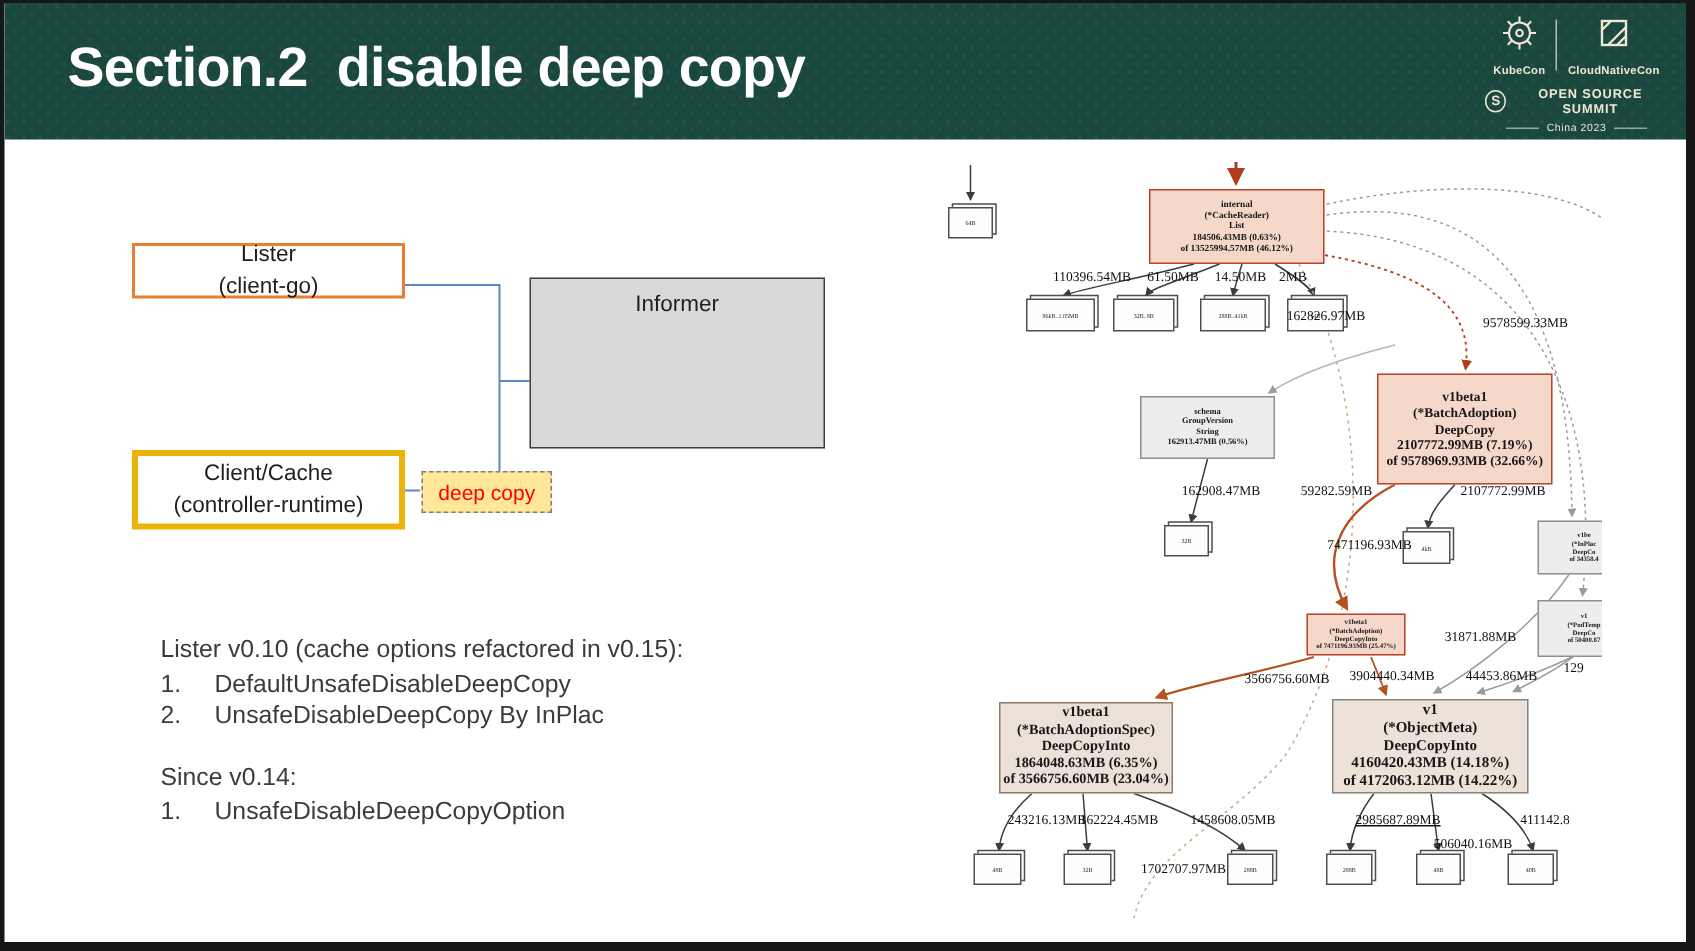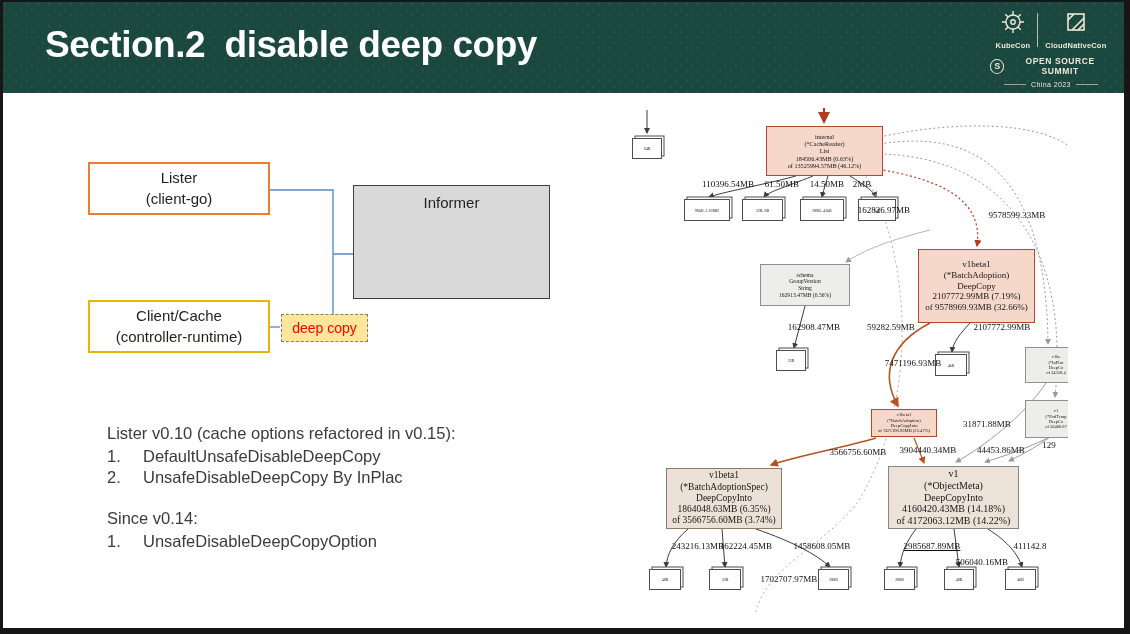--- a/index.html
+++ b/index.html
@@ -23,42 +23,42 @@
     font-size:9px;font-weight:bold;line-height:13px;}
   .summit-text{font-size:8.5px;font-weight:bold;letter-spacing:.6px;}
   .event-row{display:flex;justify-content:center;align-items:center;gap:5px;margin-top:5px;}
   .rule{width:22px;height:1px;background:rgba(239,232,214,.6);}
   .event-text{font-size:7px;letter-spacing:.4px;}
 
   
   .ldiag{position:absolute;left:80px;top:150px;width:520px;height:228px;}
   .box{position:absolute;background:#fff;box-sizing:border-box;display:flex;flex-direction:column;
     justify-content:center;align-items:center;text-align:center;font-size:15px;color:#1f1f1f;line-height:1.35;}
-  .lister{left:5px;top:10px;width:182px;height:53px;border:2px solid #ed7d31;}
+  .lister{left:5px;top:10px;width:182px;height:37px;border:2px solid #ed7d31;}
   .informer{left:270px;top:33px;width:197px;height:114px;background:#d9d9d9;border:1.6px solid #3f3f3f;
     justify-content:flex-start;padding-top:7px;}
   .indexer{left:317px;top:75px;width:103px;height:53px;background:transparent;border:1.6px dashed #3f3f3f;}
-  .client{left:5px;top:148px;width:182px;height:53px;border:2px solid #eab308;}
+  .client{left:5px;top:148px;width:182px;height:53px;border:4px solid #eab308;}
   .deepcopy{left:198px;top:162px;width:87px;height:28px;background:#ffe699;border:1.5px dashed #7f7f7f;
     color:#ff0000;font-size:14px;}
   .ldiag svg{position:absolute;left:0;top:0;}
 
   
   .notes{position:absolute;left:104px;top:421px;width:470px;color:#3b3b3b;font-size:16.5px;line-height:1.28;}
   .nheading{margin-bottom:2px;}
   .nitem{display:flex;}
   .nnum{width:36px;flex:0 0 36px;}
   .nspacer{height:20px;}
 
   
   .graph{position:absolute;left:615px;top:100px;width:450px;height:512px;overflow:hidden;
     font-family:"Liberation Serif",serif;}
   .graph svg{position:absolute;left:0;top:0;}
   .gnode{position:absolute;box-sizing:border-box;display:flex;flex-direction:column;justify-content:center;
-    align-items:center;text-align:center;line-height:1.18;color:#161616;overflow:hidden;}
+    align-items:center;text-align:center;line-height:1.18;color:#161616;overflow:hidden;font-weight:bold;}
   .salmon{background:#f5d8c9;border:1.6px solid #b6452c;}
   .gray-node{background:#ededec;border:1px solid #8f8f8f;}
   .beige{background:#ece1d7;border:1.4px solid #8d7b68;}
   .beige-gray{background:#ede2d8;border:1.4px solid #858585;}
   .leaf{position:absolute;background:#fefefe;border:1px solid #4e4e4e;box-sizing:border-box;
     box-shadow:2.5px -2.5px 0 -1px #fbfbfb, 2.5px -2.5px 0 0 #4e4e4e;
     display:flex;align-items:center;justify-content:center;font-size:4px;color:#222;}
   .elabel{position:absolute;transform:translate(-50%,-50%);font-size:9px;white-space:nowrap;color:#101010;}
 </style>
 </head>
@@ -228,21 +228,21 @@
         <div class="ln">v1beta1</div>
         <div class="ln">(*BatchAdoption)</div>
         <div class="ln">DeepCopyInto</div>
         <div class="ln">of 7471196.93MB (25.47%)</div>
       </div>
     <div class="gnode beige" style="left:48px;top:366px;width:116px;height:61px;font-size:9.5px;">
         <div class="ln">v1beta1</div>
         <div class="ln">(*BatchAdoptionSpec)</div>
         <div class="ln">DeepCopyInto</div>
         <div class="ln">1864048.63MB (6.35%)</div>
-        <div class="ln">of 3566756.60MB (3.74%)</div>
+        <div class="ln">of 3566756.60MB (23.04%)</div>
       </div>
     <div class="gnode beige-gray" style="left:270px;top:364px;width:131px;height:63px;font-size:10px;">
         <div class="ln">v1</div>
         <div class="ln">(*ObjectMeta)</div>
         <div class="ln">DeepCopyInto</div>
         <div class="ln">4160420.43MB (14.18%)</div>
         <div class="ln">of 4172063.12MB (14.22%)</div>
       </div>
     <div class="gnode gray-node" style="left:407px;top:245px;width:62px;height:36px;font-size:4.5px;">
         <div class="ln">v1be</div>

